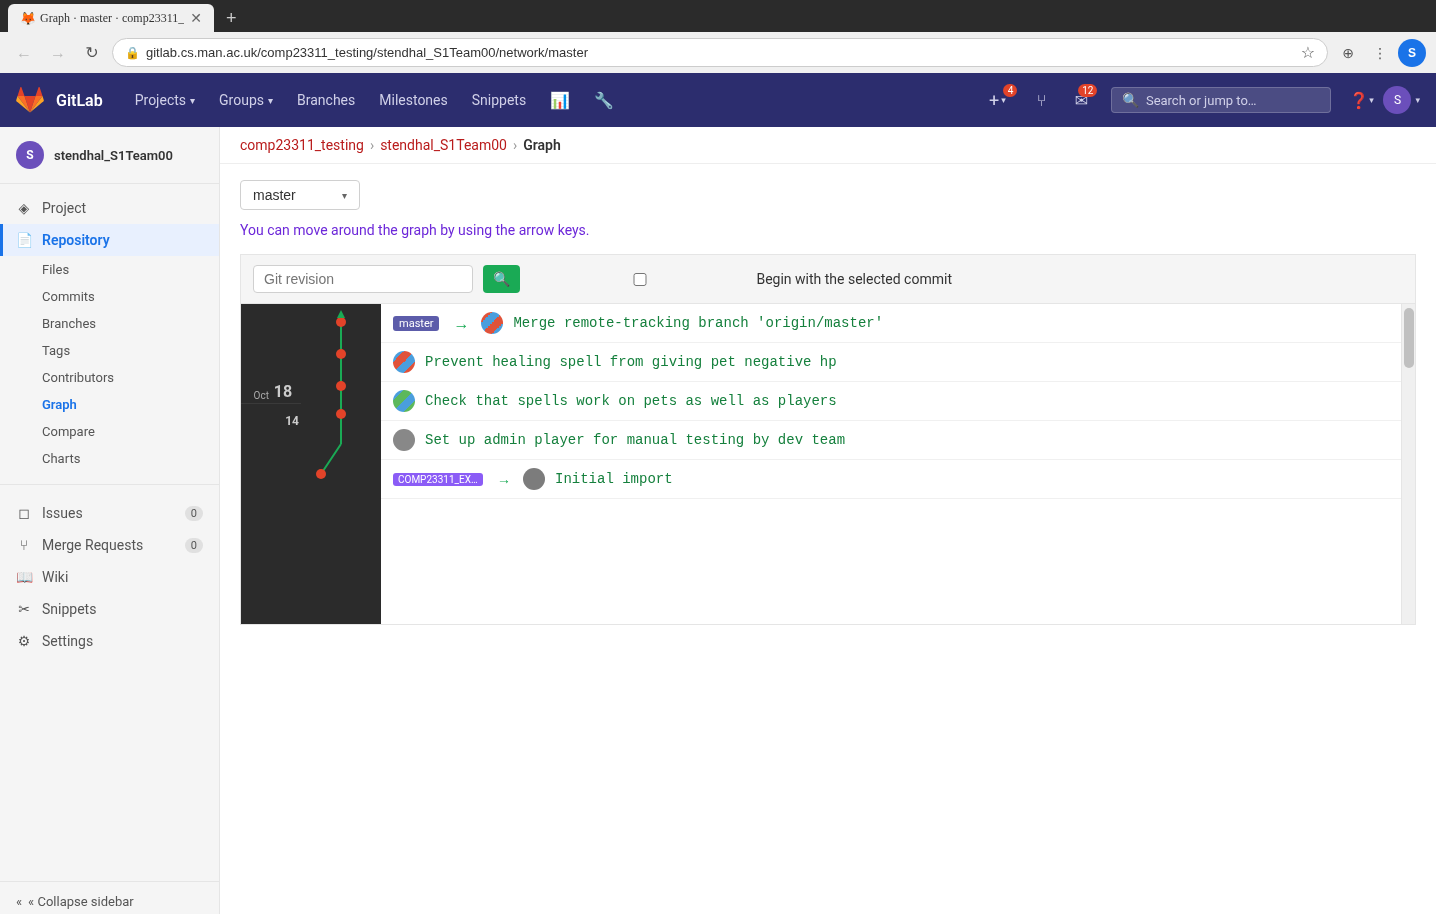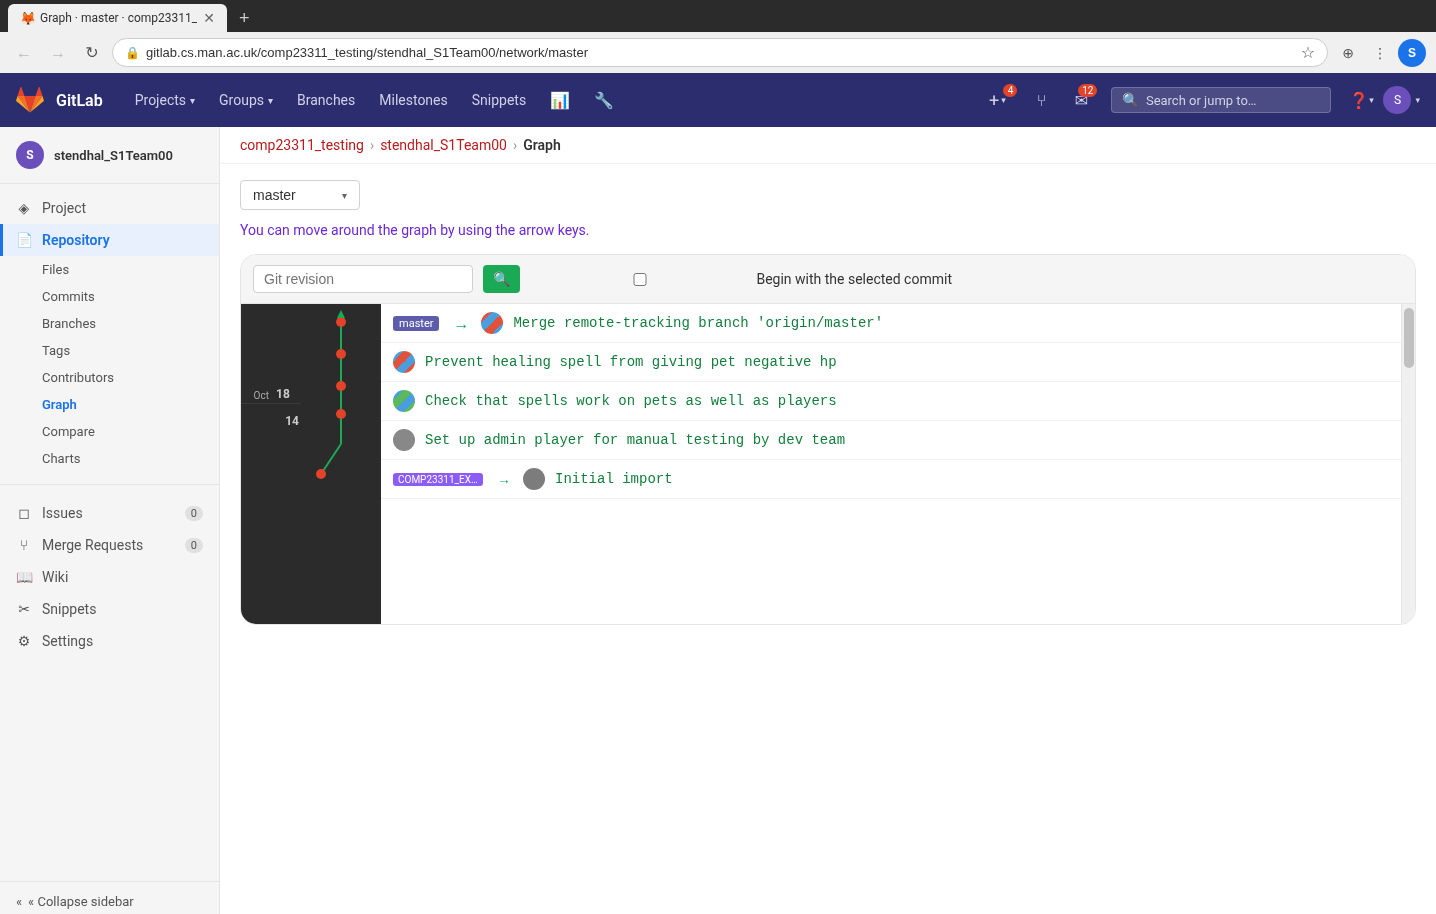--- a/index.html
+++ b/index.html
@@ -1,20 +1,20 @@
 <!DOCTYPE html>
 <html><head>
   <meta charset="utf-8">
   <style>
     * { box-sizing: border-box; margin: 0; padding: 0; }
     body { font-family: -apple-system, BlinkMacSystemFont, 'Segoe UI', Roboto, sans-serif; font-size: 14px; background: #f0f0f0; }
     .browser-tabs { display: flex; align-items: center; background: #2b2b2b; padding: 4px 8px 0; gap: 4px; }
     .browser-tab { display: flex; align-items: center; gap: 6px; background: #f0f0f0; border-radius: 6px 6px 0 0; padding: 6px 12px; font-size: 12px; color: #333; min-width: 180px; max-width: 220px; }
     .browser-tab .tab-favicon { width: 14px; height: 14px; }
-    .browser-tab .tab-title { flex: 1; overflow: hidden; text-overflow: ellipsis; white-space: nowrap; font-size: 12px; }
+    .browser-tab .tab-title { flex: 1; overflow: hidden; text-overflow: ellipsis; white-space: nowrap; font-size: 12px; font-family: Liberation Serif, serif; }
     .browser-tab .tab-close { color: #666; cursor: pointer; font-size: 14px; }
     .browser-new-tab { color: #ccc; background: none; border: none; font-size: 18px; cursor: pointer; padding: 2px 8px; }
     .browser-toolbar { display: flex; align-items: center; background: #f0f0f0; padding: 6px 10px; gap: 6px; }
     .browser-nav-btn { width: 28px; height: 28px; border: none; background: none; cursor: pointer; border-radius: 50%; display: flex; align-items: center; justify-content: center; color: #555; font-size: 16px; }
     .browser-nav-btn.disabled { color: #bbb; cursor: default; }
     .browser-address-bar { flex: 1; display: flex; align-items: center; background: white; border: 1px solid #ccc; border-radius: 20px; padding: 4px 12px; gap: 6px; }
     .browser-lock { color: #555; font-size: 12px; }
     .browser-url { flex: 1; font-size: 13px; color: #333; border: none; outline: none; background: none; }
     .browser-star { color: #555; font-size: 16px; cursor: pointer; }
     .browser-toolbar-right { display: flex; align-items: center; gap: 4px; }
@@ -59,21 +59,21 @@
     .main-content { flex: 1; overflow: auto; padding: 0; background: white; }
     .breadcrumb { display: flex; align-items: center; gap: 6px; padding: 10px 20px; font-size: 14px; color: #555; border-bottom: 1px solid #eee; }
     .breadcrumb a { color: #b91c1c; text-decoration: none; }
     .breadcrumb-sep { color: #999; }
     .breadcrumb-current { color: #333; font-weight: 600; }
     .page-body { padding: 16px 20px; }
     .branch-selector { position: relative; display: inline-block; margin-bottom: 12px; }
     .branch-btn { display: flex; align-items: center; gap: 8px; padding: 6px 12px; border: 1px solid #d0d0d0; border-radius: 4px; background: white; cursor: pointer; font-size: 14px; color: #333; min-width: 120px; }
     .branch-btn .caret { margin-left: auto; font-size: 10px; color: #666; }
     .graph-hint { color: #6d28d9; font-size: 14px; margin-bottom: 16px; }
-    .graph-container { border: 1px solid #e5e5e5; border-radius: 16px; overflow: hidden; }
+    .graph-container { border: 1px solid #e5e5e5; border-radius: 0; overflow: hidden; }
     .graph-search { display: flex; align-items: center; padding: 10px 12px; background: #f5f5f5; border-bottom: 1px solid #e5e5e5; gap: 10px; }
     .graph-search input { border: 1px solid #d0d0d0; border-radius: 4px; padding: 5px 10px; font-size: 14px; width: 220px; outline: none; }
     .graph-search-btn { background: #1aaa55; border: none; color: white; padding: 6px 10px; border-radius: 4px; cursor: pointer; font-size: 14px; }
     .graph-checkbox { display: flex; align-items: center; gap: 6px; font-size: 14px; color: #333; cursor: pointer; }
     .graph-area { display: flex; background: white; min-height: 320px; }
     .commit-row { display: flex; align-items: center; padding: 8px 12px; border-bottom: 1px solid #f0f0f0; gap: 10px; }
     .commit-avatar { width: 24px; height: 24px; border-radius: 50%; flex-shrink: 0; overflow: hidden; display: flex; align-items: center; justify-content: center; font-size: 10px; font-weight: bold; color: white; }
     .commit-msg { font-family: 'Courier New', monospace; font-size: 14px; color: #15803d; cursor: pointer; }
 
     
@@ -278,21 +278,21 @@
             <span>Begin with the selected commit</span>
           </label>
         </div>
 
         <div class="graph-area">
 
           <div style="background:#2b2b2b; width:60px; flex-shrink:0; font-size:11px;">
 
             <div style="display:flex; padding:2px 0; border-bottom: 1px solid #3a3a3a; height: 100px; align-items: flex-end;">
               <div style="color:#aaa; font-size:10px; padding: 8px 2px 0 2px; text-align:right; width:30px;">Oct</div>
-              <div style="color:#ccc; font-size:12px; font-weight:bold; padding: 8px 2px 0 2px; width:24px; text-align:center;">18</div>
+              <div style="color:#ccc; font-size:16px; font-weight:bold; padding: 8px 2px 0 2px; width:24px; text-align:center;">18</div>
             </div>
 
             <div style="display:flex; padding:2px 0; height: 80px; align-items: flex-start; margin-left: 32px;">
               <div style="color:#aaa; font-size:10px; padding:8px 2px 0 2px; text-align:right; width:30px;"></div>
               <div style="color:#ccc; font-size:12px; font-weight:bold; padding:8px 2px 0 2px; width:24px; text-align:center;">14</div>
             </div>
           </div>
 
           <div style="background:#2b2b2b; width:80px; flex-shrink:0; position:relative;">
             <svg width="80" height="200" viewBox="0 0 80 200">

